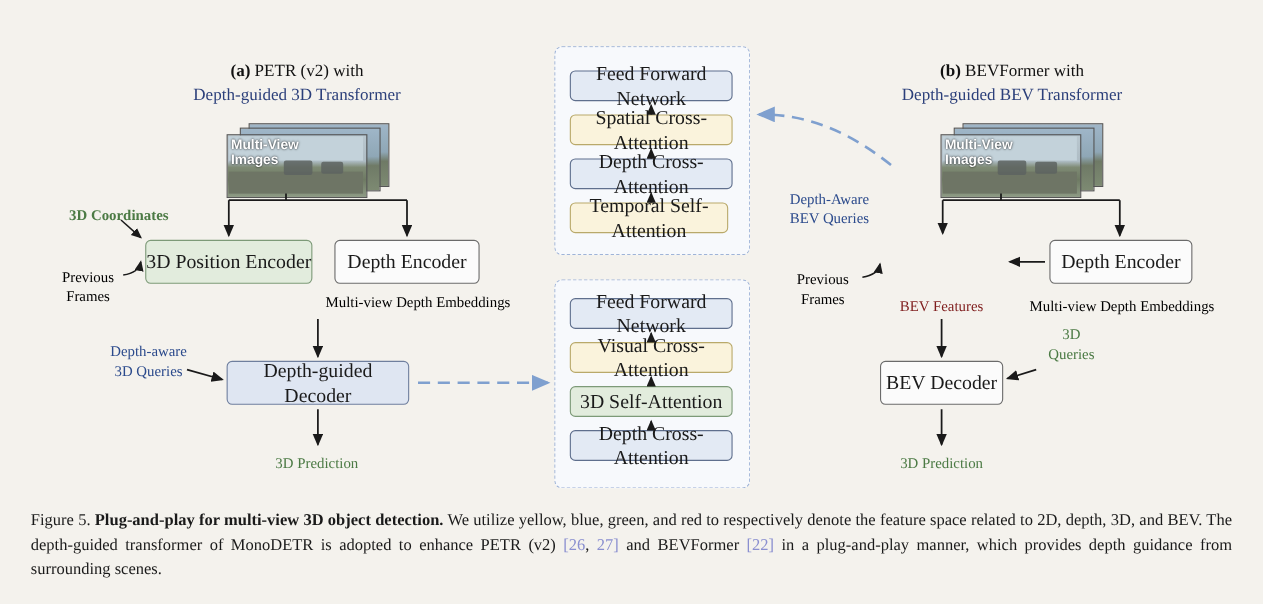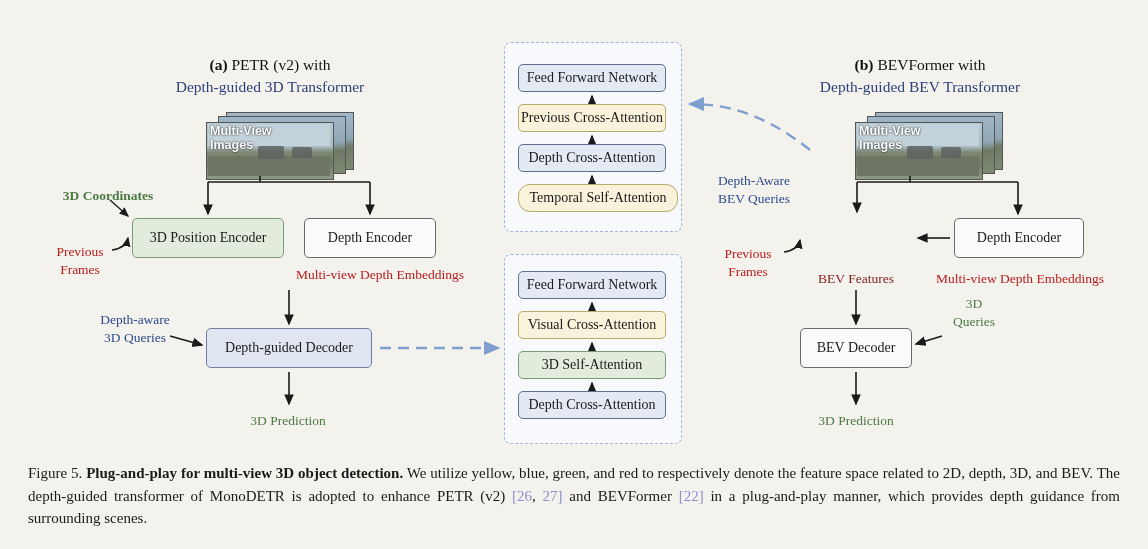--- a/index.html
+++ b/index.html
@@ -30,36 +30,36 @@
     color:#2b3f7a;
   }
   .title .blk{color:#111;}
 
   .node{
     position:absolute;
     border:1.4px solid #6b6b6b;
     border-radius:5px;
     display:flex;align-items:center;justify-content:center;
     text-align:center;
-    font-size:14px;
+    font-size:18px;
     line-height:1.25;
     box-sizing:border-box;
     background:#fff;
   }
   .n-blue{background:#dfe6f2;border-color:#6f7f9e;}
   .n-blue2{background:#e3eaf4;border-color:#5f6f8d;}
   .n-green{background:#e2ecdd;border-color:#7d9a78;}
   .n-yellow{background:#faf3dc;border-color:#b9a96a;}
   .n-white{background:#fbfbfb;border-color:#6b6b6b;}
 
   .lbl{position:absolute;font-size:13.5px;line-height:1.3;text-align:center;}
   .lbl-green{color:#4b7a44;}
   .lbl-blue{color:#2b4a8c;}
   .lbl-red{color:#7f1d1d;}
-  .lbl-dark{color:#b91c1c;}
+  .lbl-dark{color:#000000;}
 
   .dashbox{
     position:absolute;border:1.6px dashed #9fb4d8;border-radius:7px;
     background:#f7f9fc;
   }
 
   svg.overlay{position:absolute;left:0;top:0;width:1148px;height:455px;pointer-events:none;}
 
   
   .imgstack{position:absolute;}
@@ -131,26 +131,26 @@
 
   <div class="lbl lbl-green" style="left:218px;top:412px;width:140px;">3D Prediction</div>
 
   <div class="dashbox" style="left:504px;top:42px;width:176px;height:188px;"></div>
   <div class="dashbox" style="left:504px;top:254px;width:176px;height:188px;"></div>
 
   <div class="node n-blue2" style="left:518px;top:64px;width:148px;height:28px;">
       <span>Feed Forward Network</span>
     </div>
   <div class="node n-yellow" style="left:518px;top:104px;width:148px;height:28px;">
-      <span>Previous Cross-Attention</span>
+      <span>Spatial Cross-Attention</span>
     </div>
   <div class="node n-blue2" style="left:518px;top:144px;width:148px;height:28px;">
       <span>Depth Cross-Attention</span>
     </div>
-  <div class="node n-yellow" style="left:518px;top:184px;width:160px;height:28px;border-radius:12px;">
+  <div class="node n-yellow" style="left:518px;top:184px;width:144px;height:28px;">
       <span>Temporal Self-Attention</span>
     </div>
 
   <div class="node n-blue2" style="left:518px;top:271px;width:148px;height:28px;">
       <span>Feed Forward Network</span>
     </div>
   <div class="node n-yellow" style="left:518px;top:311px;width:148px;height:28px;">
       <span>Visual Cross-Attention</span>
     </div>
   <div class="node n-green" style="left:518px;top:351px;width:148px;height:28px;">

